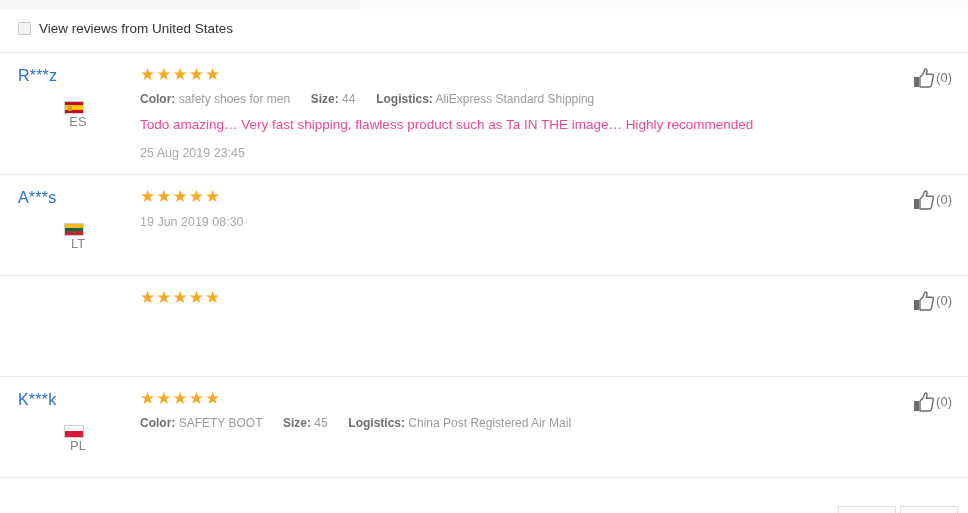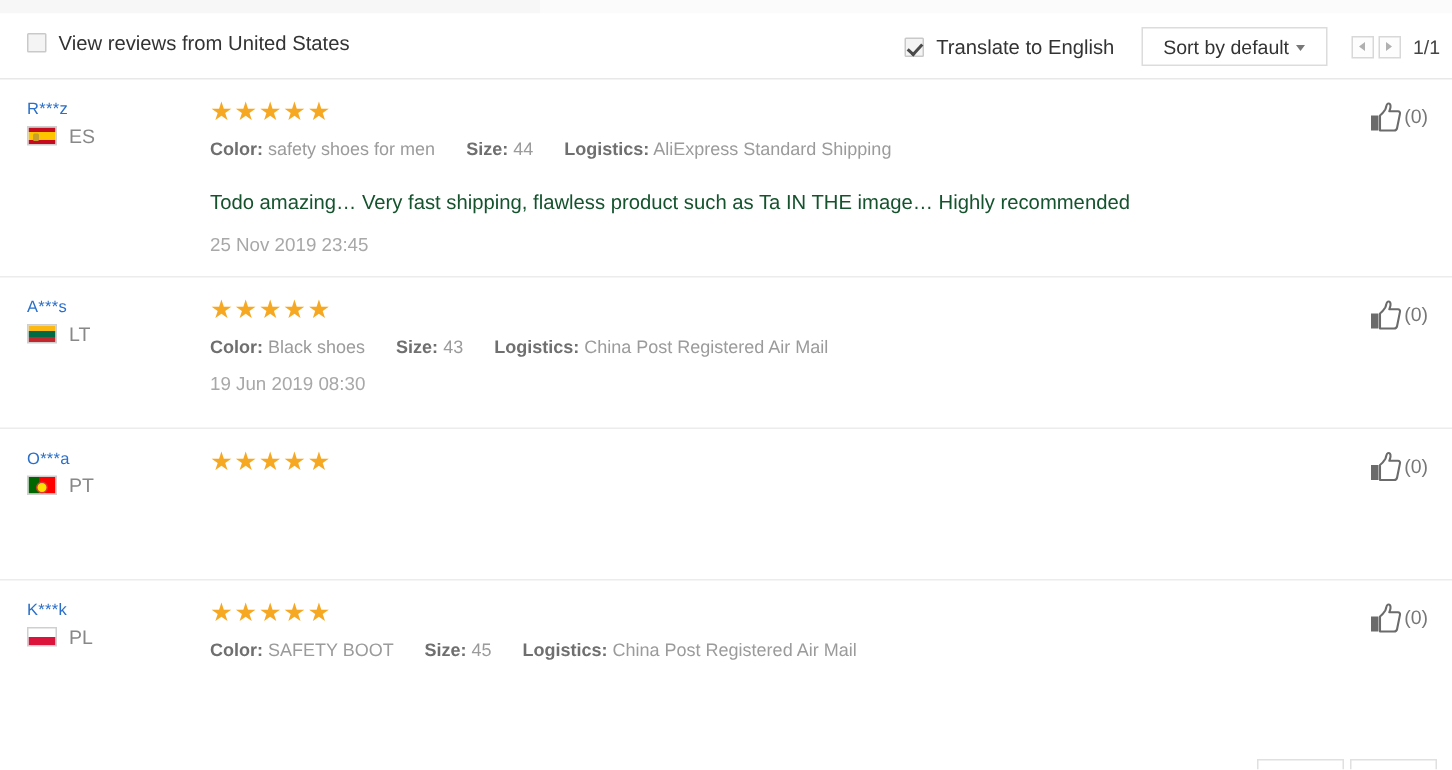--- a/index.html
+++ b/index.html
@@ -142,29 +142,30 @@
     padding: 13px 0 14px 0;
     min-height: 101px;
   }
 
   .rv-user {
     position: absolute;
     left: 18px; top: 14px;
     width: 112px;
   }
   .uname {
-    font-size: 11px;
+    font-size: 16px;
     color: #2a6fc9;
     letter-spacing: 0.2px;
     white-space: nowrap;
   }
   .ctry {
-    margin-top: 4px;
+    margin-top: 16px;
     display: flex;
     align-items: center;
+    flex-direction: column;
   }
   .flag {
     width: 20px; height: 13px;
     display: inline-block;
     border: 1px solid #cfcfcf;
     position: relative;
     overflow: hidden;
     flex: 0 0 auto;
   }
   .ccode {
@@ -218,23 +219,23 @@
     white-space: nowrap;
     line-height: 1.2;
   }
   .attrs .k {
     color: #6f6f6f;
     font-weight: bold;
   }
   .attrs .sep { display: inline-block; width: 14px; }
 
   .comment {
-    margin-top: 20px;
+    margin-top: 10px;
     font-size: 13.5px;
-    color: #14532d;
+    color: #ec4899;
     line-height: 1.35;
   }
   .comment.empty { height: 18px; }
 
   .rv-date {
     margin-top: 11px;
     font-size: 12.5px;
     color: #a8a8a8;
   }
 
@@ -282,43 +283,20 @@
     <div class="top-band-seg"></div>
   </div>
 
   <div class="toolbar">
 
     <div class="tb-left">
       <span class="chk"></span>
       <span class="chk-label">View reviews from United States</span>
     </div>
 
-    <div class="tb-right">
-
-      <div style="display:flex;align-items:center;">
-        <span class="chk checked"></span>
-        <span class="chk-label">Translate to English</span>
-      </div>
-
-      <div class="sort-box">
-        <span>Sort by default</span>
-        <span class="caret"></span>
-      </div>
-
-      <div class="pager">
-        <span class="pg-btn">
-          <span class="ar-l"></span>
-        </span>
-        <span class="pg-btn">
-          <span class="ar-r"></span>
-        </span>
-        <span class="pg-count">1/1</span>
-      </div>
-
-    </div>
   </div>
 
   <div class="reviews">
 
     <div class="review">
       <div class="rv-user">
         <div class="uname">R***z</div>
         <div class="ctry">
           <span class="flag flag-es"></span>
           <span class="ccode">ES</span>
@@ -332,21 +310,21 @@
           <span class="k">Color:</span>
           <span>safety shoes for men</span>
           <span class="sep"></span>
           <span class="k">Size:</span>
           <span>44</span>
           <span class="sep"></span>
           <span class="k">Logistics:</span>
           <span>AliExpress Standard Shipping</span>
         </div>
         <div class="comment">Todo amazing… Very fast shipping, flawless product such as Ta IN THE image… Highly recommended</div>
-        <div class="rv-date">25 Nov 2019 23:45</div>
+        <div class="rv-date">25 Aug 2019 23:45</div>
       </div>
       <div class="helpful">
         <svg class="thumb-icon" width="24" height="22" viewBox="0 0 24 22">
           <path d="M3 10 H8 V20 H3 Z" fill="#6b6b6b"></path>
           <path d="M9 10 C9 10 11 8.5 12.4 6.2 C13.3 4.6 13 2.6 14.2 2.1 C15.4 1.6 16.2 2.8 16 4.4 C15.85 5.6 15.2 7.2 15.2 7.2 H21 C22 7.2 22.6 8 22.3 8.9 L20.4 18.3 C20.2 19.3 19.4 20 18.4 20 H9 Z" fill="none" stroke="#6b6b6b" stroke-width="1.4" stroke-linejoin="round"></path>
         </svg>
         <span class="helpful-count">(0)</span>
       </div>
     </div>
 
@@ -355,49 +333,32 @@
         <div class="uname">A***s</div>
         <div class="ctry">
           <span class="flag flag-lt"></span>
           <span class="ccode">LT</span>
         </div>
       </div>
       <div class="rv-body">
         <div class="stars">
           <span class="star">★★★★★</span>
         </div>
-        <div class="attrs">
-          <span class="k">Color:</span>
-          <span>Black shoes</span>
-          <span class="sep"></span>
-          <span class="k">Size:</span>
-          <span>43</span>
-          <span class="sep"></span>
-          <span class="k">Logistics:</span>
-          <span>China Post Registered Air Mail</span>
-        </div>
         <div class="rv-date">19 Jun 2019 08:30</div>
       </div>
       <div class="helpful">
         <svg class="thumb-icon" width="24" height="22" viewBox="0 0 24 22">
           <path d="M3 10 H8 V20 H3 Z" fill="#6b6b6b"></path>
           <path d="M9 10 C9 10 11 8.5 12.4 6.2 C13.3 4.6 13 2.6 14.2 2.1 C15.4 1.6 16.2 2.8 16 4.4 C15.85 5.6 15.2 7.2 15.2 7.2 H21 C22 7.2 22.6 8 22.3 8.9 L20.4 18.3 C20.2 19.3 19.4 20 18.4 20 H9 Z" fill="none" stroke="#6b6b6b" stroke-width="1.4" stroke-linejoin="round"></path>
         </svg>
         <span class="helpful-count">(0)</span>
       </div>
     </div>
 
     <div class="review">
-      <div class="rv-user">
-        <div class="uname">O***a</div>
-        <div class="ctry">
-          <span class="flag flag-pt"></span>
-          <span class="ccode">PT</span>
-        </div>
-      </div>
       <div class="rv-body">
         <div class="stars">
           <span class="star">★★★★★</span>
         </div>
         <div class="comment empty"></div>
       </div>
       <div class="helpful">
         <svg class="thumb-icon" width="24" height="22" viewBox="0 0 24 22">
           <path d="M3 10 H8 V20 H3 Z" fill="#6b6b6b"></path>
           <path d="M9 10 C9 10 11 8.5 12.4 6.2 C13.3 4.6 13 2.6 14.2 2.1 C15.4 1.6 16.2 2.8 16 4.4 C15.85 5.6 15.2 7.2 15.2 7.2 H21 C22 7.2 22.6 8 22.3 8.9 L20.4 18.3 C20.2 19.3 19.4 20 18.4 20 H9 Z" fill="none" stroke="#6b6b6b" stroke-width="1.4" stroke-linejoin="round"></path>

